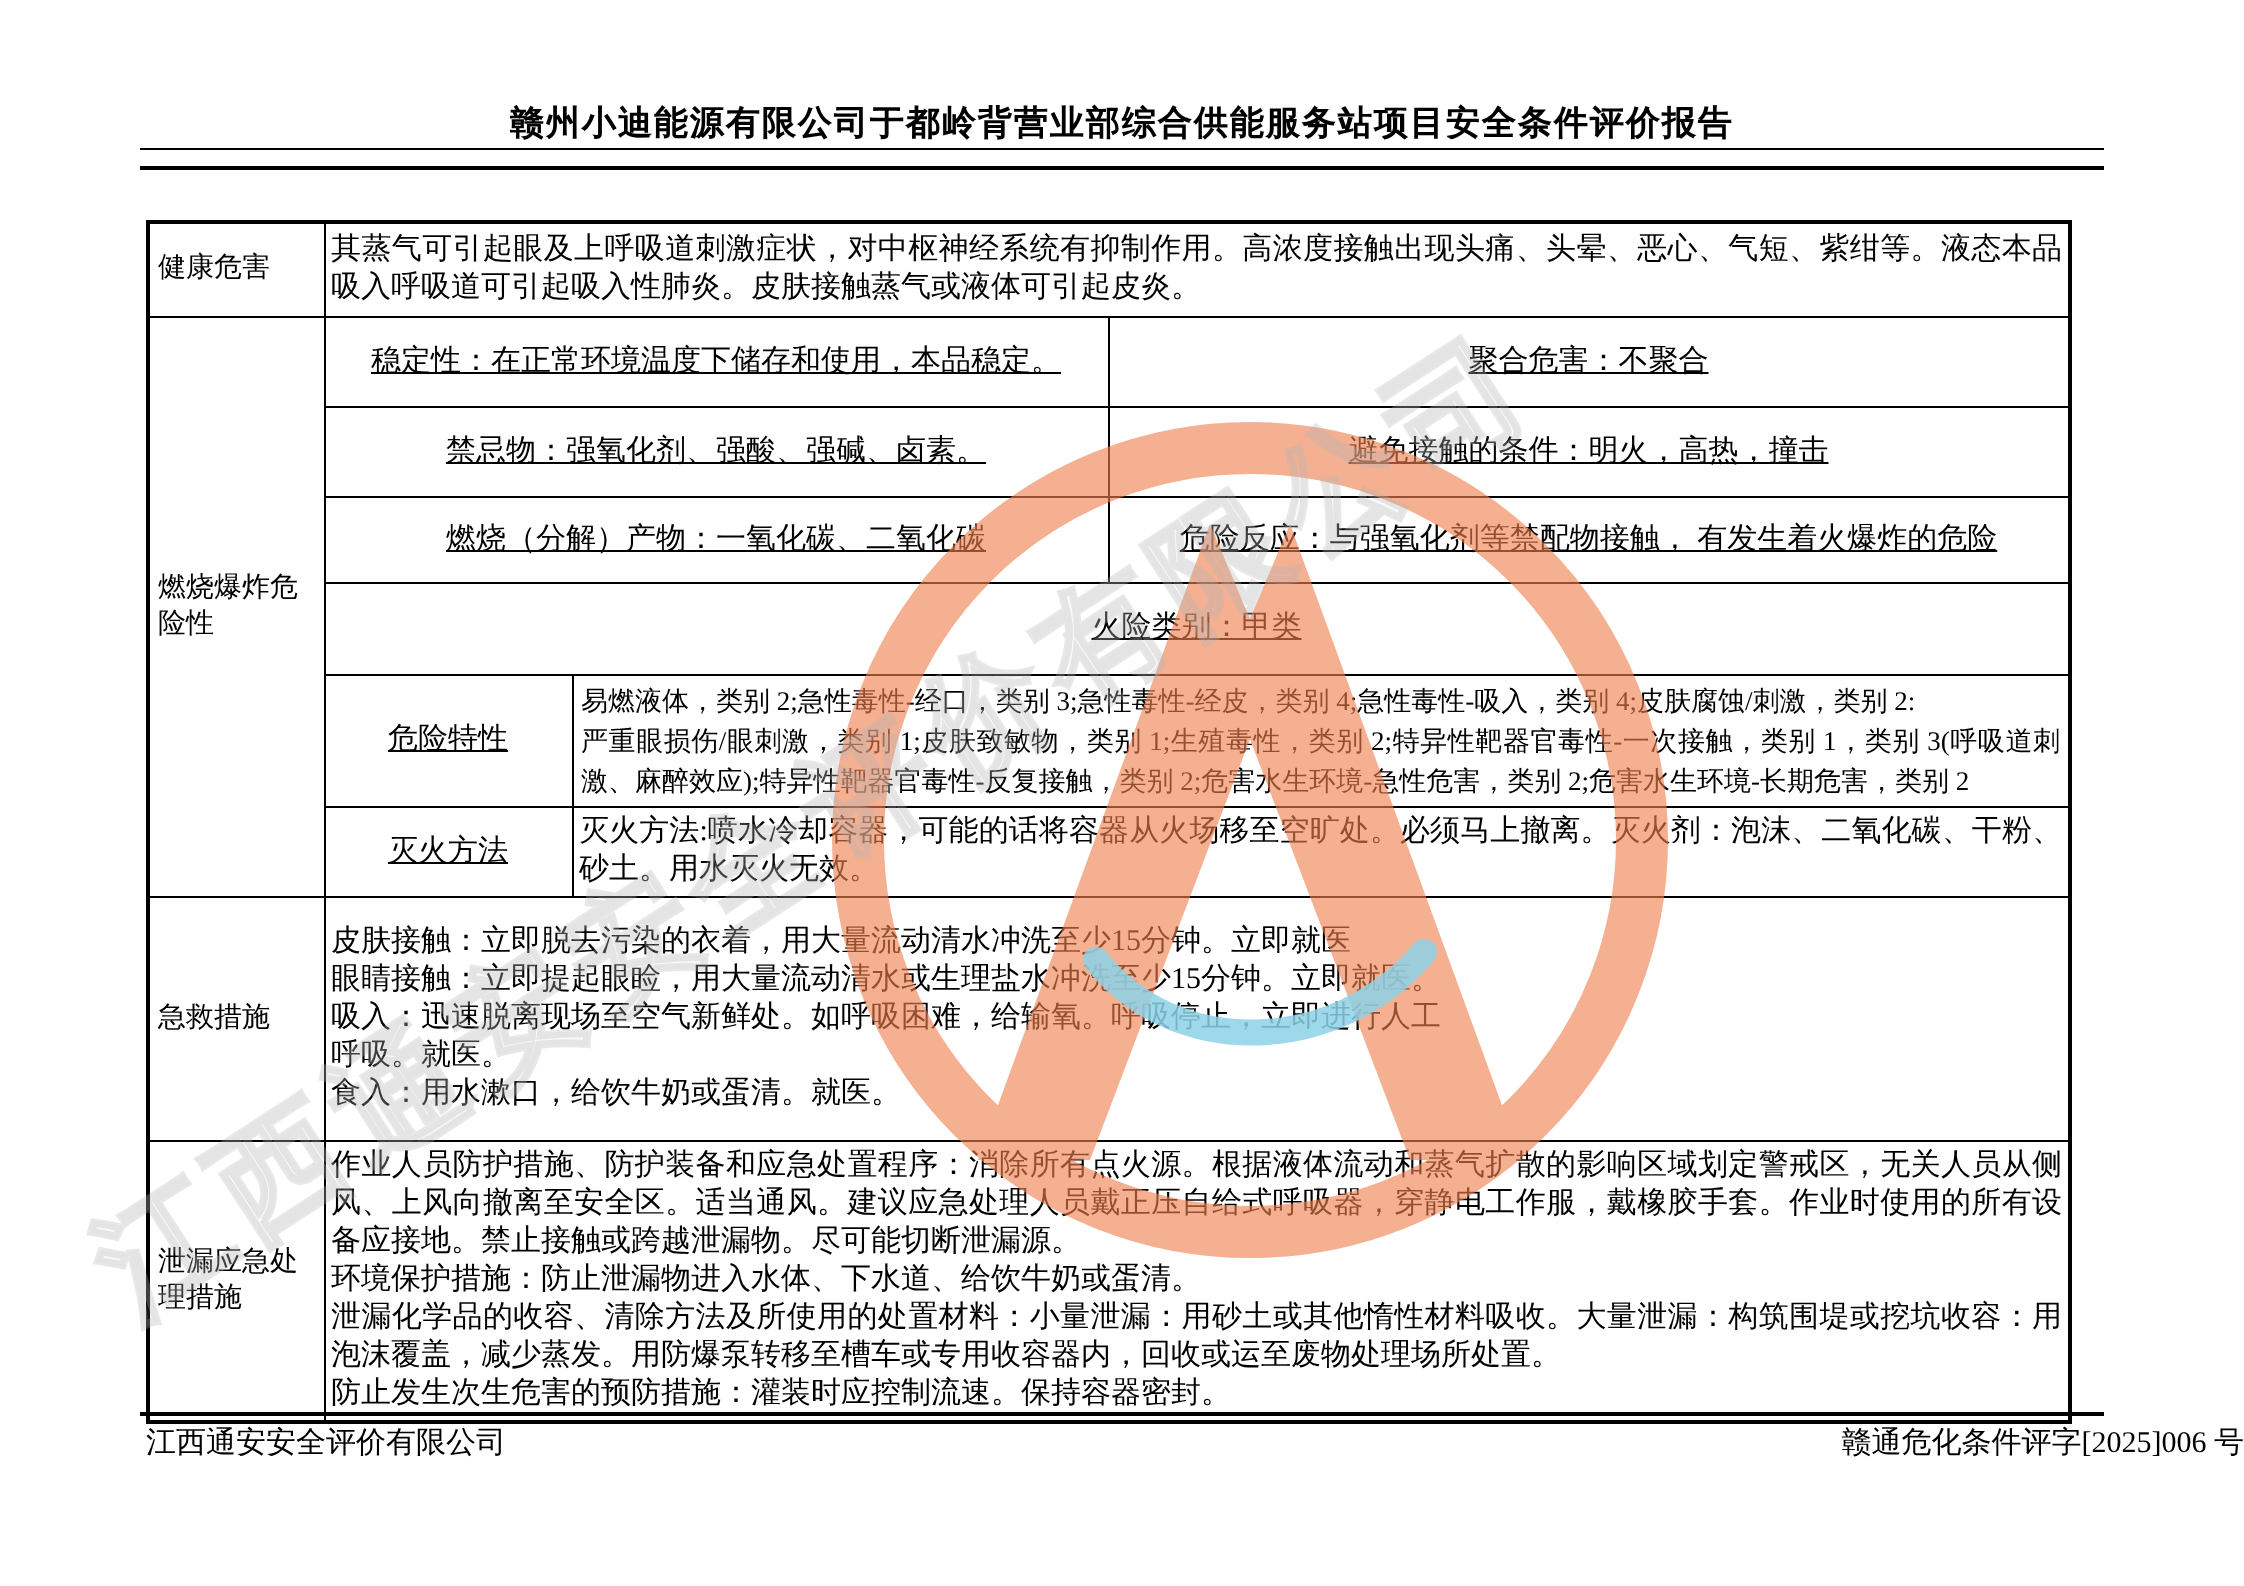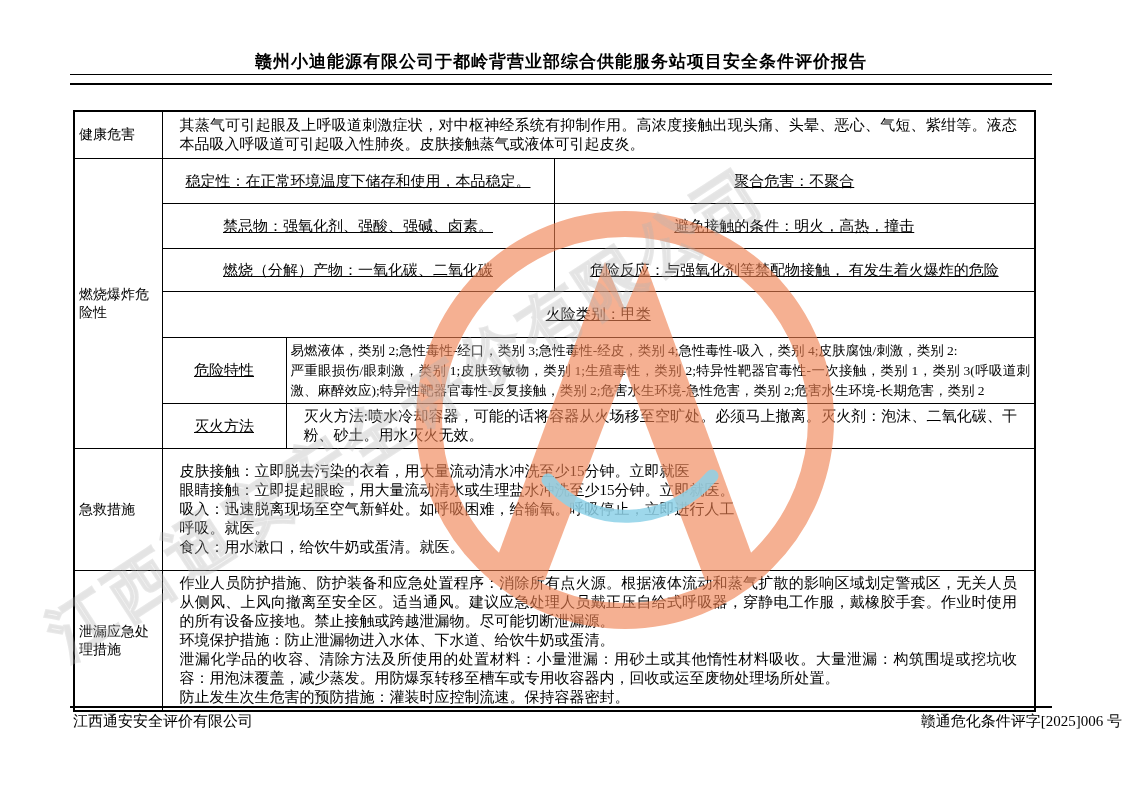--- a/index.html
+++ b/index.html
@@ -18,21 +18,21 @@
     text-align:center;font-size:17px;font-weight:bold;letter-spacing:1px;
   }
   .header-rule-thin{position:absolute;left:70px;top:74px;width:982px;height:1px;background:#000;}
   .header-rule-thick{position:absolute;left:70px;top:83px;width:982px;height:2px;background:#000;}
   
   .doc-table{
     position:absolute;left:73px;top:110px;
     border-collapse:collapse;table-layout:fixed;width:961px;
     font-size:15px;line-height:19px;
   }
-  .doc-table td{border:1px solid #000;padding:1px 17px;vertical-align:middle;}
+  .doc-table td{border:1px solid #000;padding:1px 3px;vertical-align:middle;}
   .doc-table{border:2px solid #000;}
   td.rowhead{font-size:14px;padding:4px;line-height:18px;}
   td.center{text-align:center;text-decoration:underline;}
   td.content{text-align:justify;}
   td.content.small{font-size:13.5px;line-height:20px;white-space:pre-line;padding:1px 4px;}
   tr.r1 td{height:38px;}
   tr.r2a td{height:42px;}
   tr.r2b td{height:42px;}
   tr.r2c td{height:40px;}
   tr.r2d td{height:43px;}

